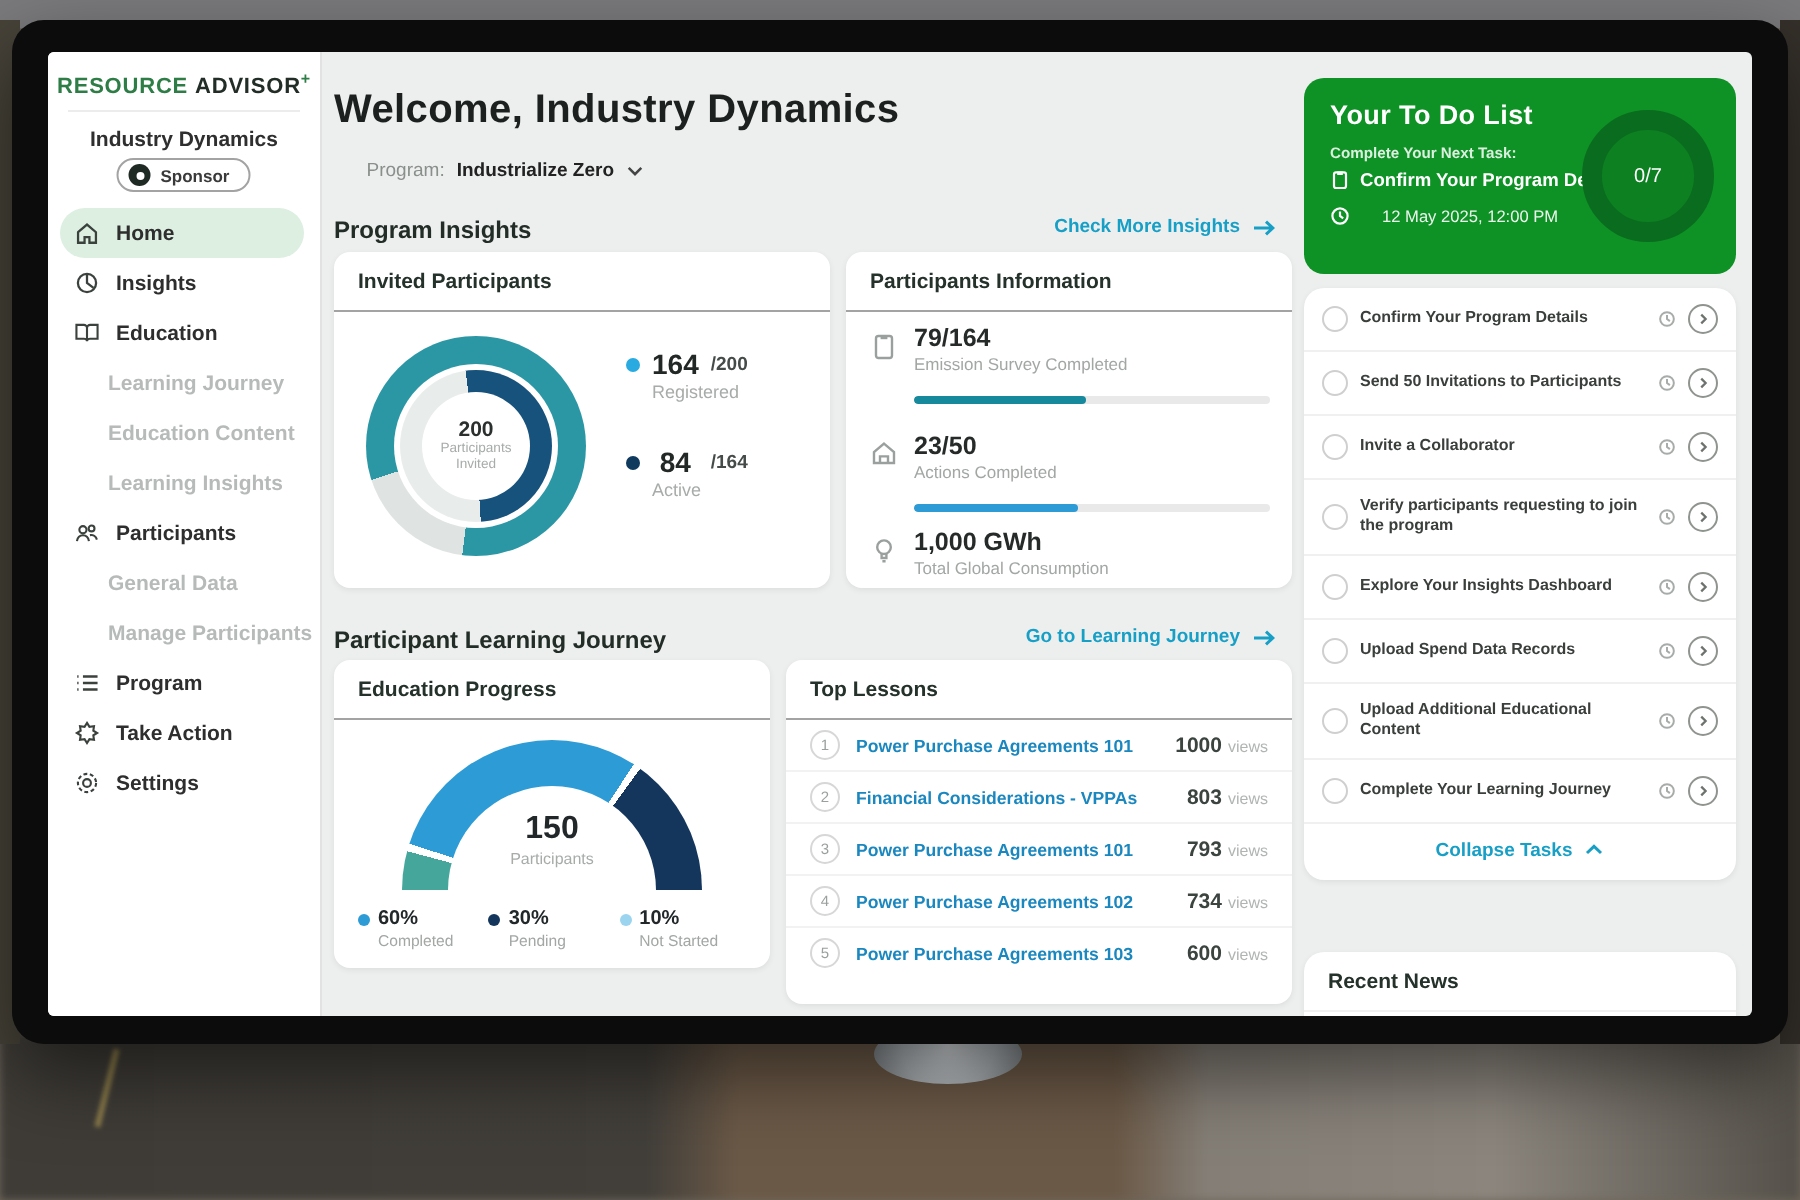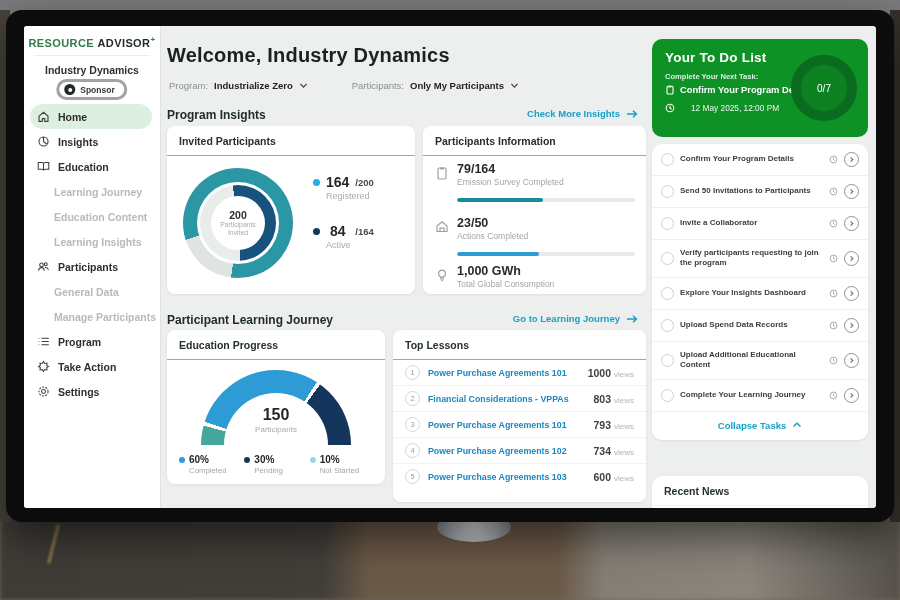--- a/index.html
+++ b/index.html
@@ -20,34 +20,34 @@
     border-radius:16px;box-shadow:0 16px 38px rgba(0,0,0,.5);}
   .screen{position:absolute;left:18px;top:16px;width:852px;height:482px;background:#edefee;
     border-radius:3px;overflow:hidden;}
   
   .sb{position:absolute;left:0;top:0;width:136px;height:482px;background:#fff;border-right:1px solid #e2e2e2;}
   .logo{position:absolute;top:9px;left:0;width:100%;text-align:center;font-size:11px;font-weight:bold;letter-spacing:.4px;}
   .logo .g{color:#2e7d46;} .logo .d{color:#232d27;} .logo sup{font-size:8px;color:#2e7d46;}
   .logo-div{position:absolute;top:29px;left:10px;width:116px;border-bottom:1px solid #ececec;}
   .org{position:absolute;top:38px;left:0;width:100%;text-align:center;font-size:10.5px;font-weight:bold;color:#2f2f2f;}
   .pill{position:absolute;top:53px;left:50%;transform:translateX(-50%);display:inline-flex;align-items:center;gap:5px;
-    border:3px solid #a3a3a3;border-radius:11px;padding:2px 10px 2px 5px;background:#fff;}
+    border:1px solid #a3a3a3;border-radius:11px;padding:2px 10px 2px 5px;background:#fff;}
   .pill .ic{width:11px;height:11px;border-radius:50%;background:#1f2a25;display:inline-block;position:relative;}
   .pill .ic::after{content:"";position:absolute;left:3.5px;top:3.5px;width:4px;height:4px;border-radius:50%;background:#fff;}
   .pill .tx{font-size:8.5px;font-weight:bold;color:#3a3a3a;}
   .nav{position:absolute;top:78px;left:0;width:136px;}
   .nav-item{display:flex;align-items:center;gap:8px;height:25px;padding-left:13px;cursor:pointer;}
   .nav-item .nav-ico{width:13px;height:13px;color:#3b423e;flex:0 0 auto;display:flex;}
   .nav-item .nav-label{font-size:10.5px;font-weight:bold;color:#2e2e2e;white-space:nowrap;}
   .nav-item.sub{padding-left:30px;}
   .nav-item.sub .nav-label{color:#b6bab8;font-weight:bold;}
   .nav-item.active{background:#ddefe1;border-radius:14px;margin:0 8px 0 6px;padding-left:7px;}
   
   .main-title{position:absolute;left:143px;top:18px;font-size:20px;font-weight:bold;color:#1c201e;letter-spacing:.2px;}
-  .filters{position:absolute;left:145px;top:54px;display:flex;gap:44px;align-items:center;}
+  .filters{position:absolute;left:145px;top:54px;display:flex;gap:44px;align-items:center;flex-direction:column;}
   .filter{display:flex;align-items:center;gap:6px;cursor:pointer;}
   .filter .lab{font-size:9.5px;color:#8a8f8c;}
   .filter .val{font-size:9.5px;font-weight:bold;color:#222;}
   .chev{width:9px;height:9px;display:inline-flex;}
   .sec-head{position:absolute;font-size:12px;font-weight:bold;color:#232d27;}
   .sec-link{position:absolute;display:flex;align-items:center;gap:6px;font-size:9.5px;font-weight:bold;color:#189fc6;cursor:pointer;}
   .card{position:absolute;background:#fff;border-radius:8px;box-shadow:0 1px 3px rgba(0,0,0,.07);}
   .card-h{padding:9px 12px 8px;font-size:10.5px;font-weight:bold;color:#25312b;border-bottom:1px solid #a3a3a3;}
   
   .donut{position:absolute;left:16px;top:42px;width:110px;height:110px;border-radius:50%;}

